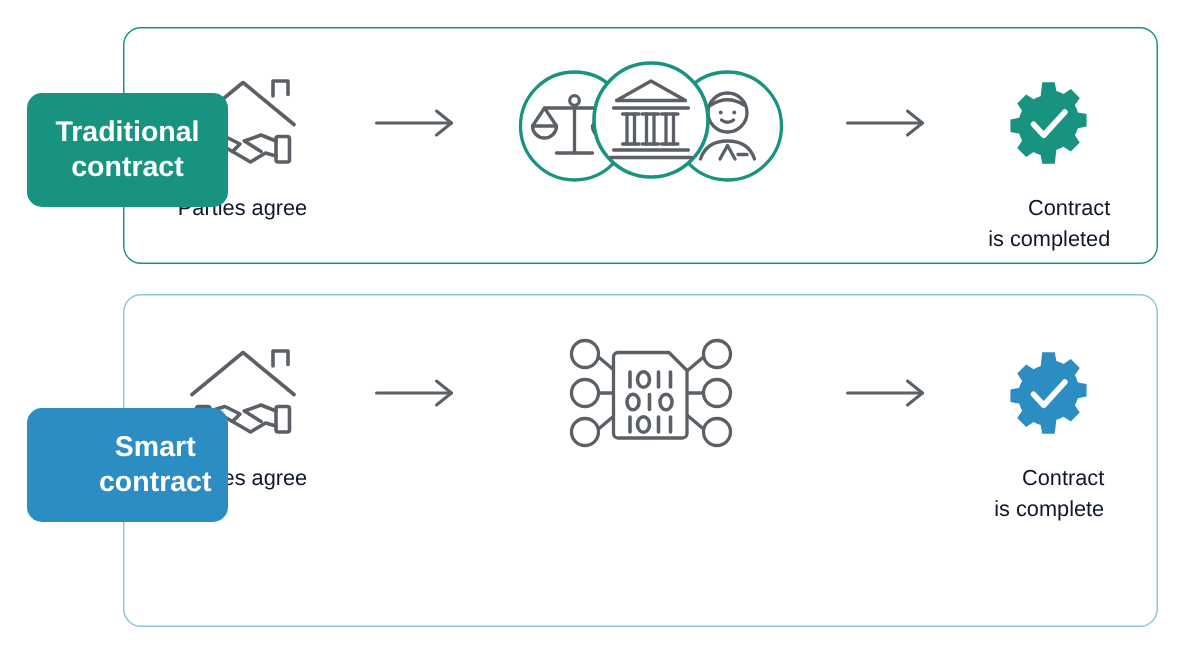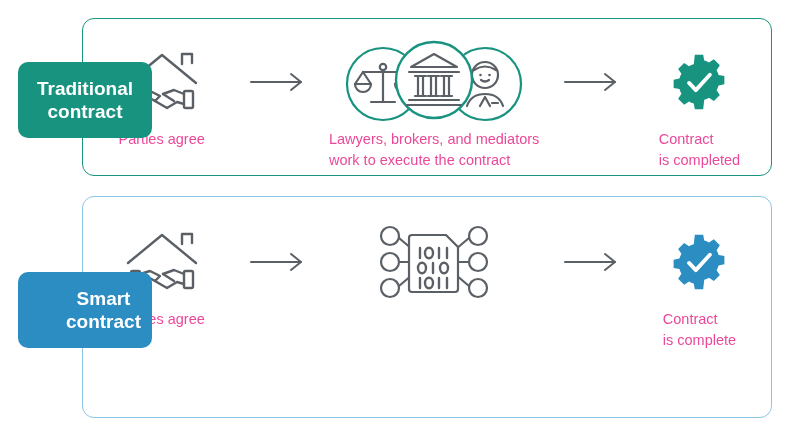--- a/index.html
+++ b/index.html
@@ -94,22 +94,22 @@
   .step-contract   { width: 160px; }
 
   .icon-slot {
     height: 86px;
     display: flex;
     align-items: center;
     justify-content: center;
   }
   .caption {
     margin-top: 4px;
-    text-align: left;
-    color: #ec4899;
+    text-align: right;
+    color: #0f172a;
     font-size: 14.5px;
     line-height: 1.45;
     white-space: pre-line;
   }
 
   
   .arrow {
     width: 74px;
     height: 86px;
     display: flex;
@@ -198,22 +198,20 @@
               </g>
               <g>
                 <line x1="105" y1="36" x2="105" y2="56"></line>
                 <line x1="110" y1="36" x2="110" y2="56"></line>
                 <line x1="102" y1="36" x2="113" y2="36"></line>
                 <line x1="102" y1="56" x2="113" y2="56"></line>
               </g>
             </g>
           </svg>
         </div>
-        <div class="caption">Lawyers, brokers, and mediators
-work to execute the contract</div>
       </div>
 
       <div class="arrow">
         <svg width="56" height="20" viewBox="0 0 56 20" fill="none" stroke="#5a6066" stroke-width="2" stroke-linecap="round" stroke-linejoin="round">
           <line x1="2" y1="10" x2="52" y2="10"></line>
           <polyline points="42,2 52,10 42,18"></polyline>
         </svg>
       </div>
 
       <div class="step step-contract">

